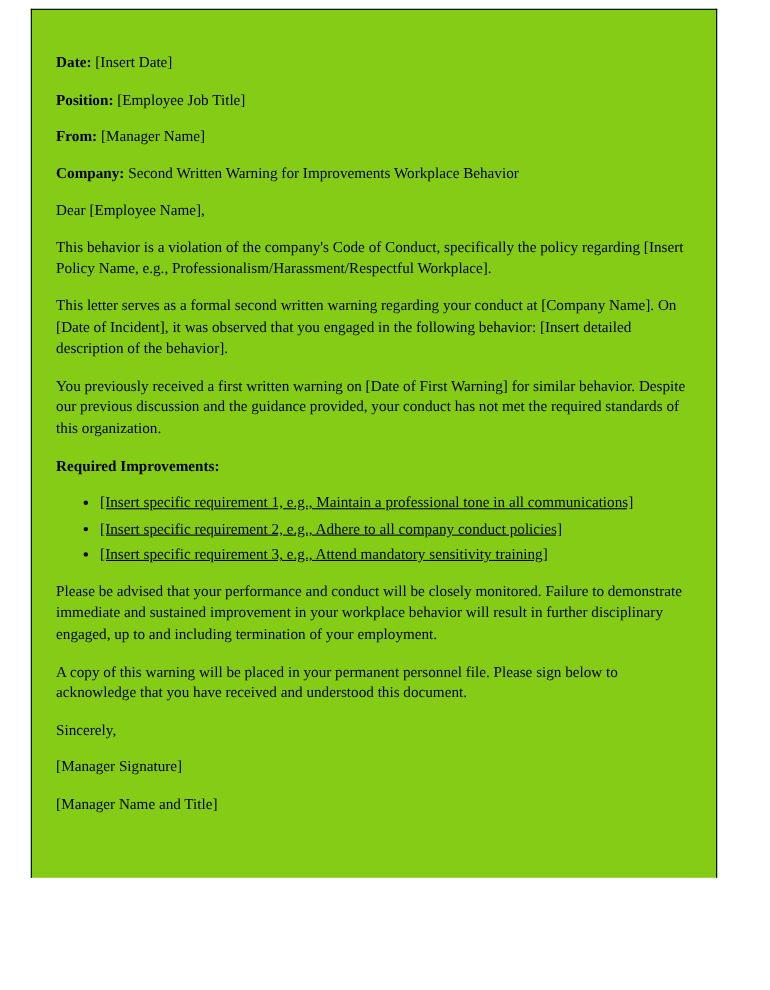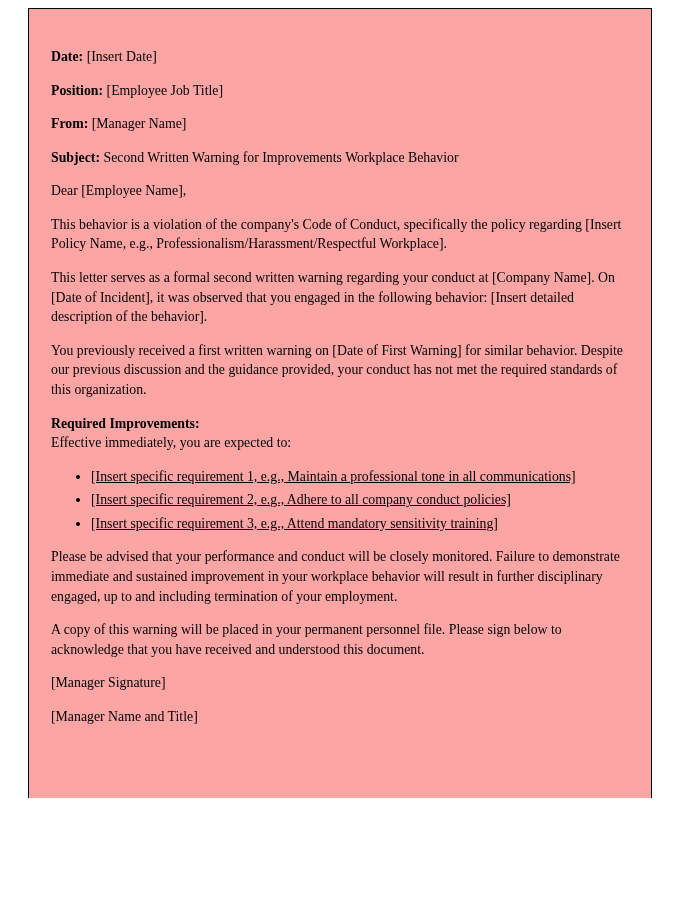--- a/index.html
+++ b/index.html
@@ -11,21 +11,21 @@
     }
     body { min-height: 900px; position: relative; }
     .page {
       position: absolute;
       left: 28px;
       top: 8px;
       width: 624px;
       min-height: 790px;
       border: 1px solid #000000;
       border-bottom: none;
-      background: #fca5a5;
+      background: #84cc16;
       padding: 38px 24px 18px 22px;
     }
     .field, .para {
       font-size: 13.8px;
       line-height: 1.42;
       margin-bottom: 14px;
     }
     .bold { font-weight: bold; }
     ul.req-list {
       margin: 0 0 14px 0;
@@ -44,40 +44,41 @@
 
 <div class="page">
 
   <p class="field"><span class="bold">Date:</span> <span>[Insert Date]</span></p>
 
 
   <p class="field"><span class="bold">Position:</span> <span>[Employee Job Title]</span></p>
 
   <p class="field"><span class="bold">From:</span> <span>[Manager Name]</span></p>
 
-  <p class="field"><span class="bold">Subject:</span> <span>Second Written Warning for Improvements Workplace Behavior</span></p>
+  <p class="field"><span class="bold">Company:</span> <span>Second Written Warning for Improvements Workplace Behavior</span></p>
 
   <p class="para">Dear [Employee Name],</p>
 
   <p class="para">This behavior is a violation of the company's Code of Conduct, specifically the policy regarding [Insert Policy Name, e.g., Professionalism/Harassment/Respectful Workplace].</p>
 
   <p class="para">This letter serves as a formal second written warning regarding your conduct at [Company Name]. On [Date of Incident], it was observed that you engaged in the following behavior: [Insert detailed description of the behavior].</p>
 
   <p class="para">You previously received a first written warning on [Date of First Warning] for similar behavior. Despite our previous discussion and the guidance provided, your conduct has not met the required standards of this organization.</p>
 
-  <p class="para"><span class="bold">Required Improvements:</span><br><span>Effective immediately, you are expected to:</span></p>
+  <p class="para"><span class="bold">Required Improvements:</span><br></p>
 
   <ul class="req-list">
     <li>[Insert specific requirement 1, e.g., Maintain a professional tone in all communications]</li>
     <li>[Insert specific requirement 2, e.g., Adhere to all company conduct policies]</li>
     <li>[Insert specific requirement 3, e.g., Attend mandatory sensitivity training]</li>
   </ul>
 
   <p class="para">Please be advised that your performance and conduct will be closely monitored. Failure to demonstrate immediate and sustained improvement in your workplace behavior will result in further disciplinary engaged, up to and including termination of your employment.</p>
 
   <p class="para">A copy of this warning will be placed in your permanent personnel file. Please sign below to acknowledge that you have received and understood this document.</p>
 
+  <p class="para">Sincerely,</p>
 
   <p class="para">[Manager Signature]</p>
 
   <p class="para">[Manager Name and Title]</p>
 
 </div>
 
 </body></html>

